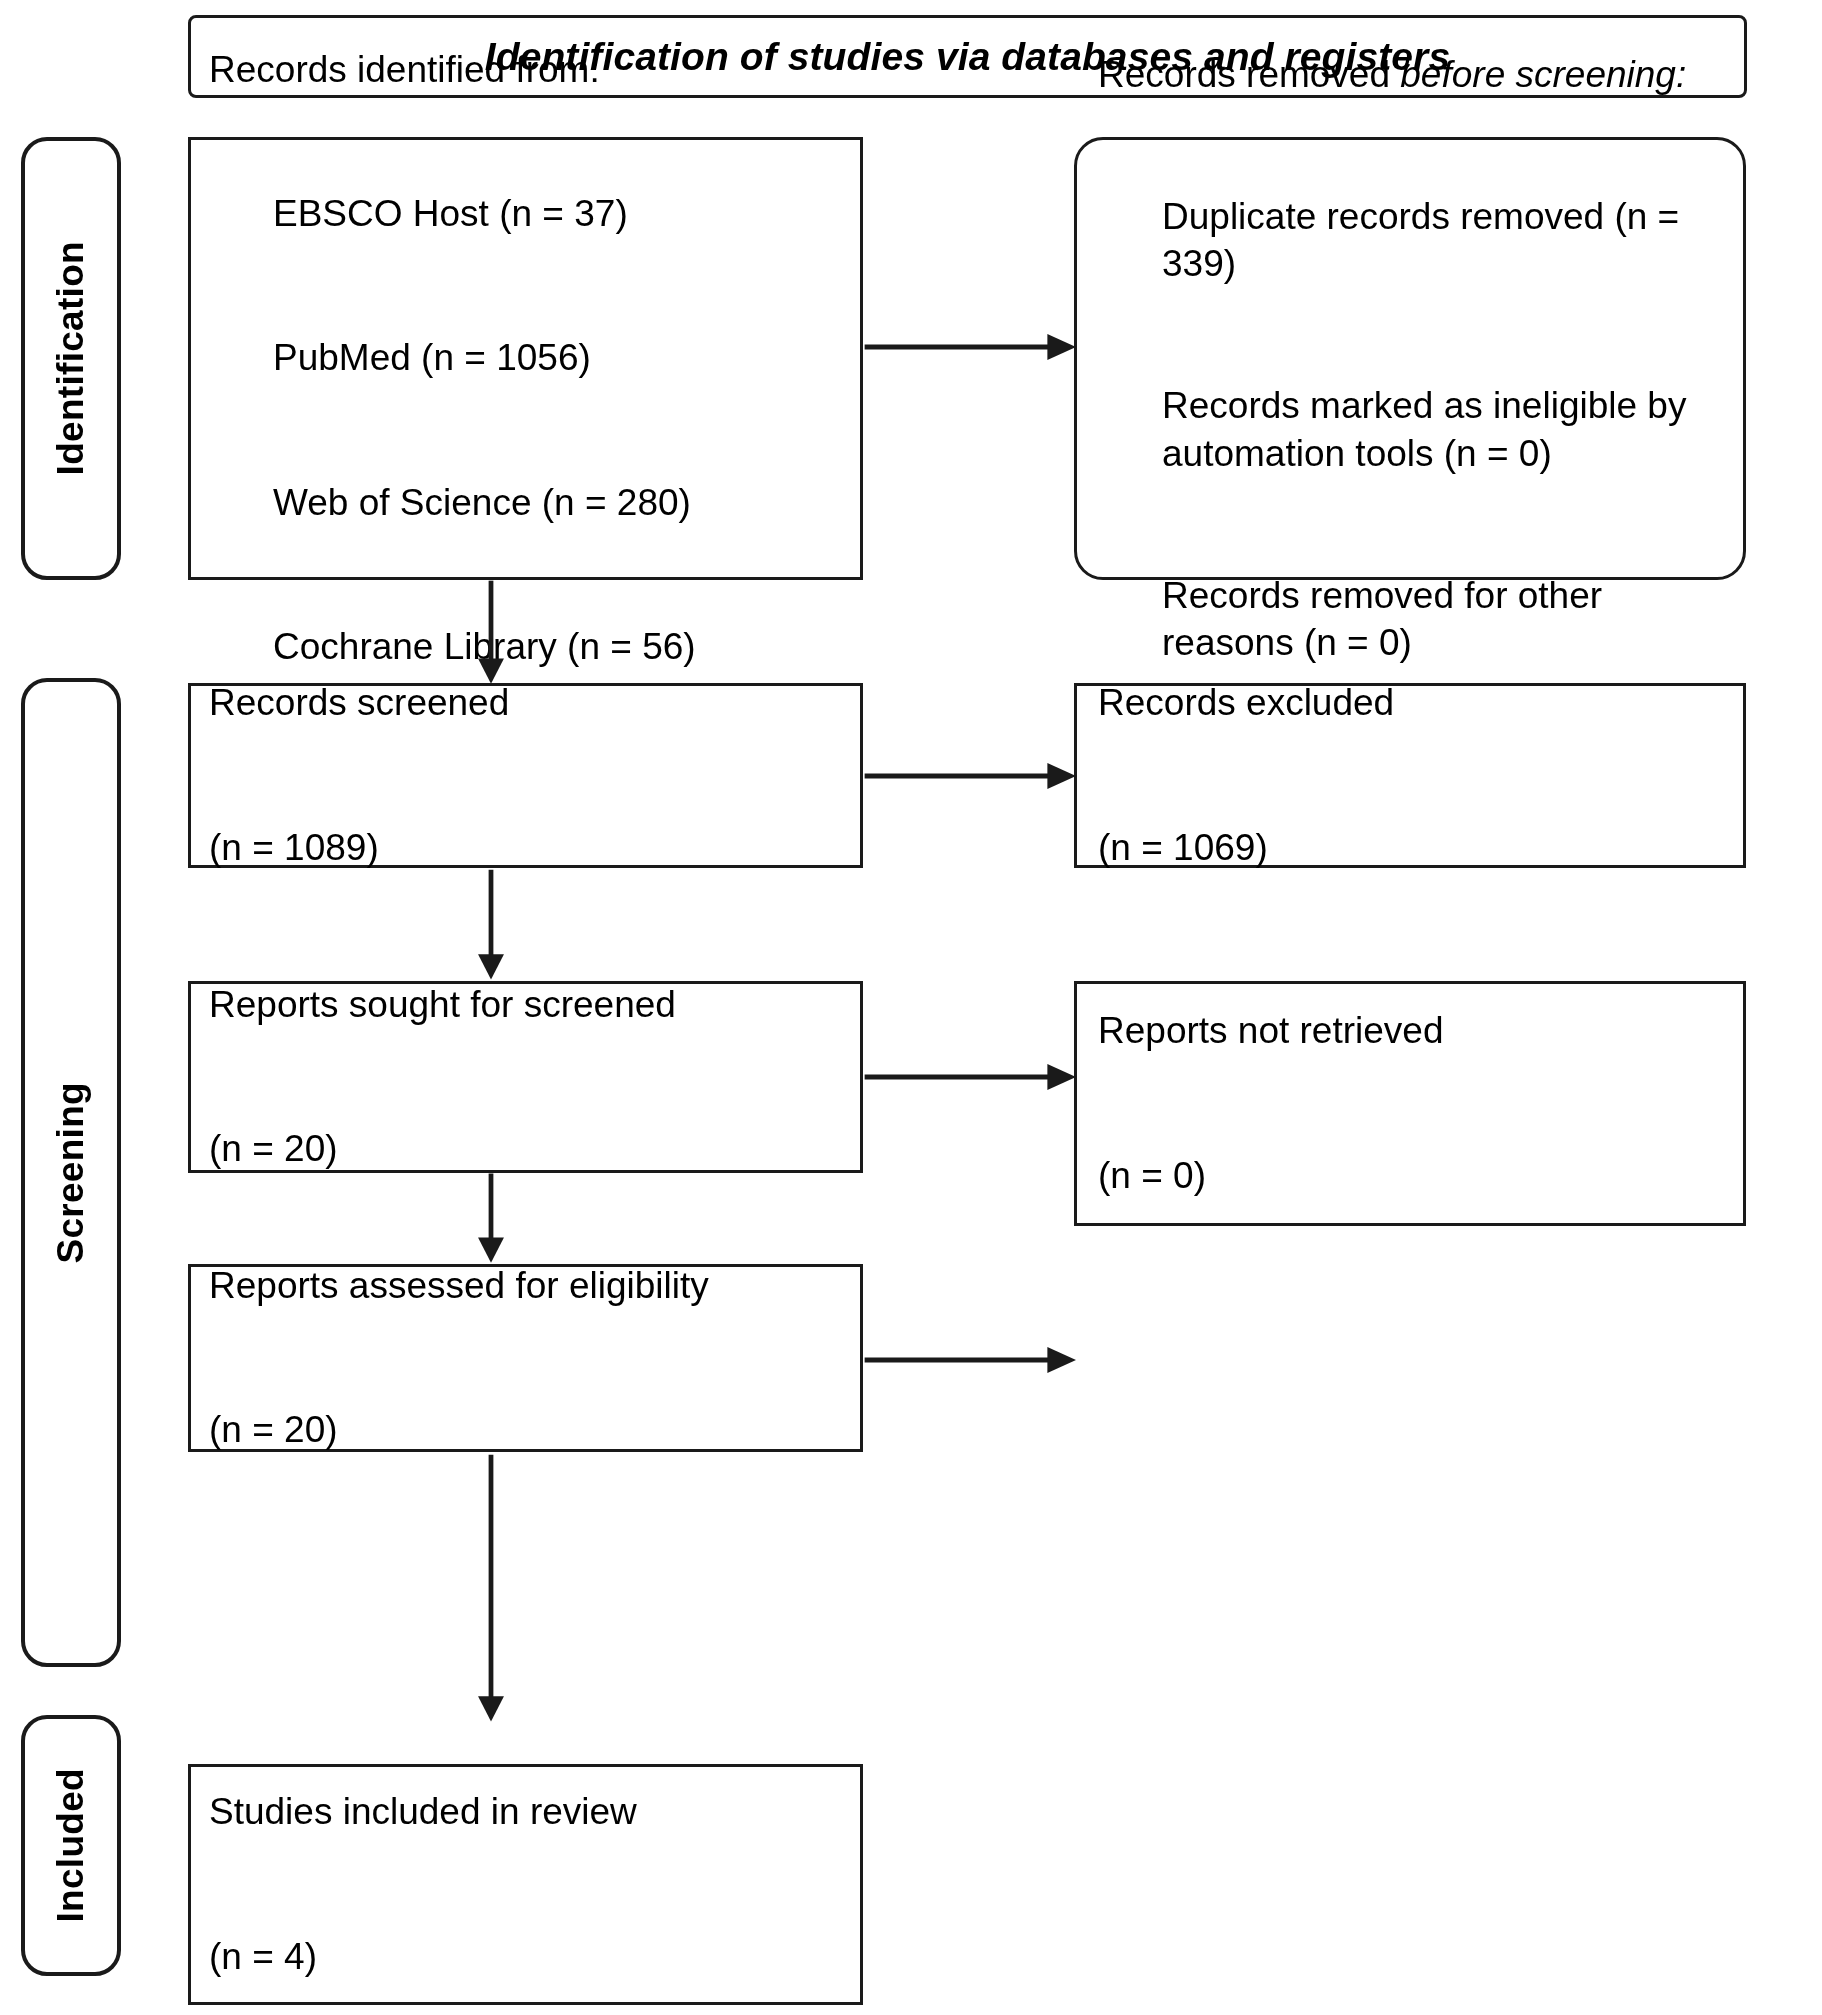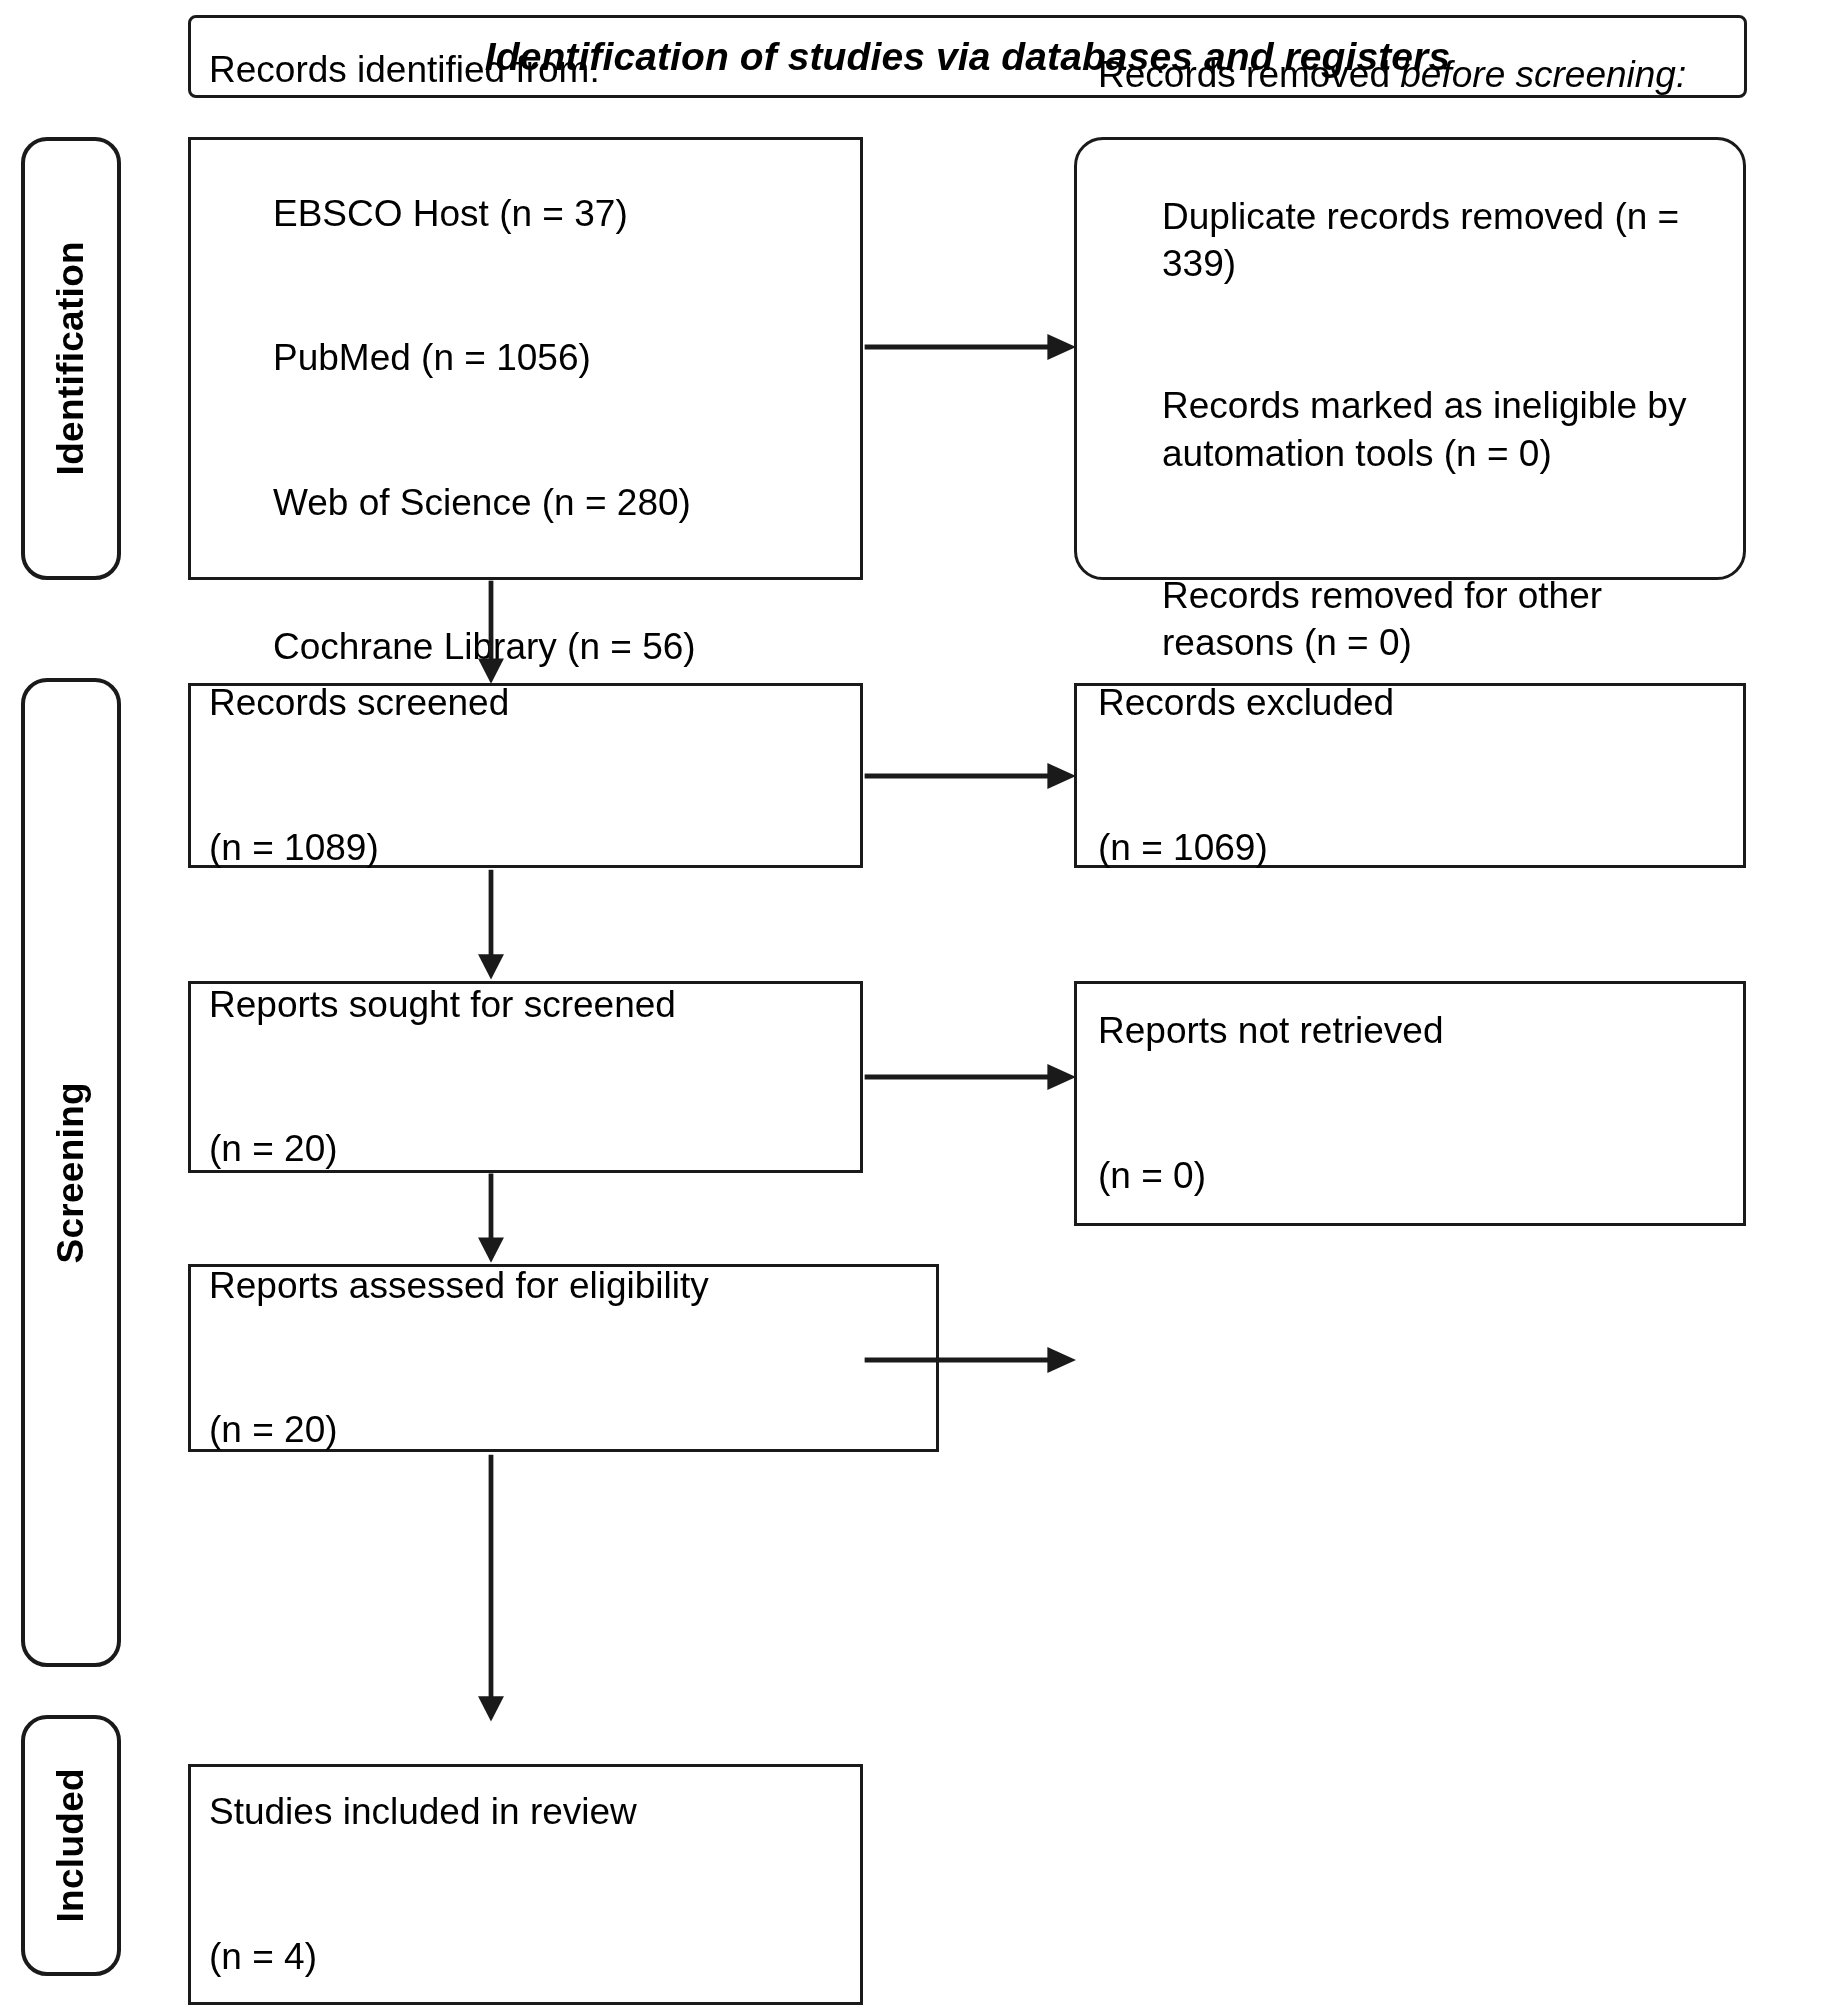--- a/index.html
+++ b/index.html
@@ -198,21 +198,21 @@
     </svg>
   </div>
 
   <div class="arrow" style="left:476px; top:1173px;">
     <svg width="30" height="91" viewBox="0 0 44 132">
       <line x1="22" y1="0" x2="22" y2="98" stroke="#1a1a1a" stroke-width="7"></line>
       <polygon points="3,94 22,131 41,94" fill="#1a1a1a"></polygon>
     </svg>
   </div>
 
-  <div class="box" style="left:188px; top:1264px; width:751px; height:188px;">
+  <div class="box" style="left:188px; top:1264px; width:675px; height:188px;">
     <div class="inner">
       <div class="ttl">
         <span class="lead">Reports assessed for eligibility</span>
         <span class="lead">(n = 20)</span>
       </div>
     </div>
   </div>
 
 
   <div class="arrow" style="left:863px; top:1345px;">

